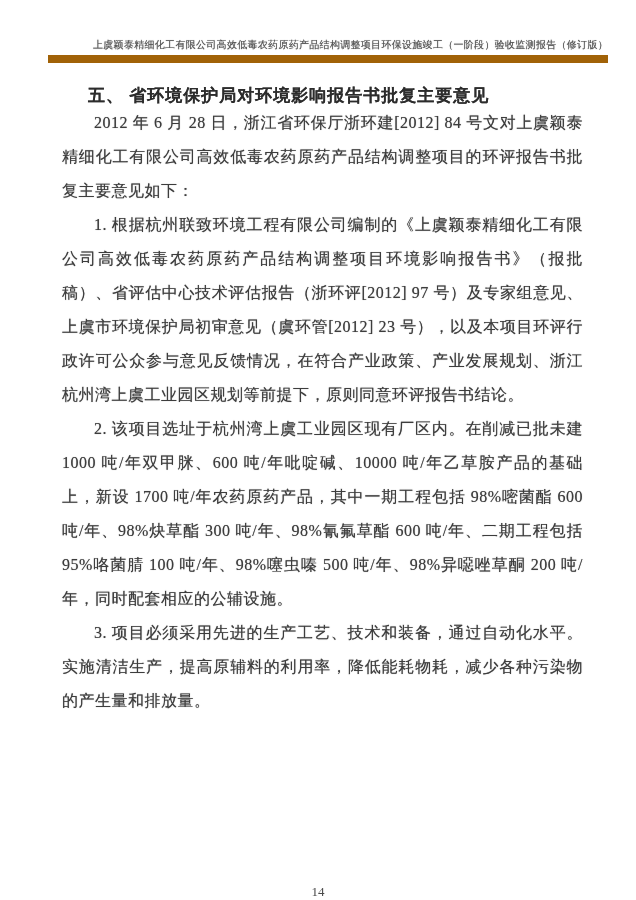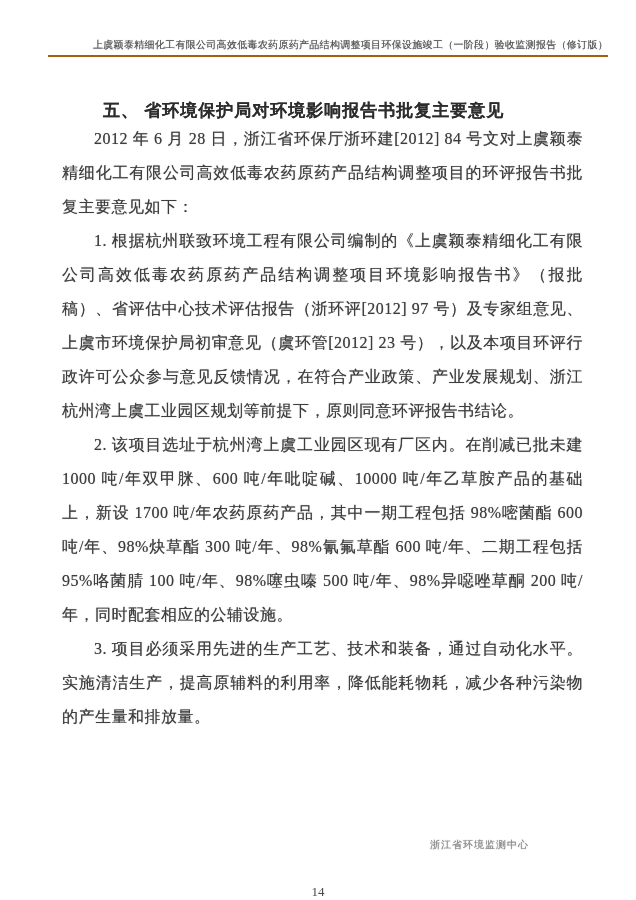--- a/index.html
+++ b/index.html
@@ -16,57 +16,56 @@
     overflow: hidden;
     font-family: "Liberation Serif", "DejaVu Serif", serif;
     color: #3a3a3a;
   }
   
   .doc-header {
     position: absolute;
     top: 38px;
     left: 48px;
     width: 560px;
-    border-bottom: 2px solid #a16207;
+    border-bottom: 8px solid #a16207;
     padding-bottom: 3px;
     text-align: right;
     font-size: 10px;
     letter-spacing: 0.3px;
     color: #555555;
     white-space: nowrap;
     text-shadow: 0 0 0.7px rgba(80,80,80,0.75);
   }
   
   .doc-title {
     position: absolute;
     top: 84px;
     left: 62px;
     width: 520px;
-    margin: 15px;
+    margin: 0;
     font-size: 17px;
     font-weight: bold;
     color: #2c2c2c;
     text-indent: 26px;
     letter-spacing: 1px;
     text-shadow: 0 0 0.6px rgba(40,40,40,0.8);
   }
   
   .doc-body {
     position: absolute;
     top: 106px;
     left: 62px;
     width: 521px;
     font-size: 16px;
     line-height: 34px;
     letter-spacing: 0.5px;
     text-align: justify;
     text-justify: inter-ideograph;
     color: #3d3d3d;
     text-shadow: 0 0 0.8px rgba(70,70,70,0.7);
-    margin-top: 16px;
   }
   .doc-body p {
     margin: 0;
     text-indent: 2em;
   }
   
   .page-number {
     position: absolute;
     top: 884px;
     left: 0;
@@ -101,15 +100,14 @@
 
   <div class="doc-body">
     <p>2012 年 6 月 28 日，浙江省环保厅浙环建[2012] 84 号文对上虞颖泰精细化工有限公司高效低毒农药原药产品结构调整项目的环评报告书批复主要意见如下：</p>
     <p>1. 根据杭州联致环境工程有限公司编制的《上虞颖泰精细化工有限公司高效低毒农药原药产品结构调整项目环境影响报告书》（报批稿）、省评估中心技术评估报告（浙环评[2012] 97 号）及专家组意见、上虞市环境保护局初审意见（虞环管[2012] 23 号），以及本项目环评行政许可公众参与意见反馈情况，在符合产业政策、产业发展规划、浙江杭州湾上虞工业园区规划等前提下，原则同意环评报告书结论。</p>
     <p>2. 该项目选址于杭州湾上虞工业园区现有厂区内。在削减已批未建 1000 吨/年双甲脒、600 吨/年吡啶碱、10000 吨/年乙草胺产品的基础上，新设 1700 吨/年农药原药产品，其中一期工程包括 98%嘧菌酯 600 吨/年、98%炔草酯 300 吨/年、98%氰氟草酯 600 吨/年、二期工程包括 95%咯菌腈 100 吨/年、98%噻虫嗪 500 吨/年、98%异噁唑草酮 200 吨/年，同时配套相应的公辅设施。</p>
     <p>3. 项目必须采用先进的生产工艺、技术和装备，通过自动化水平。实施清洁生产，提高原辅料的利用率，降低能耗物耗，减少各种污染物的产生量和排放量。</p>
   </div>
 
   <div class="page-number">14</div>
 
-  <div class="footer-org">浙江省环境监测中心</div>
 
 </div>
 
 </body></html>

